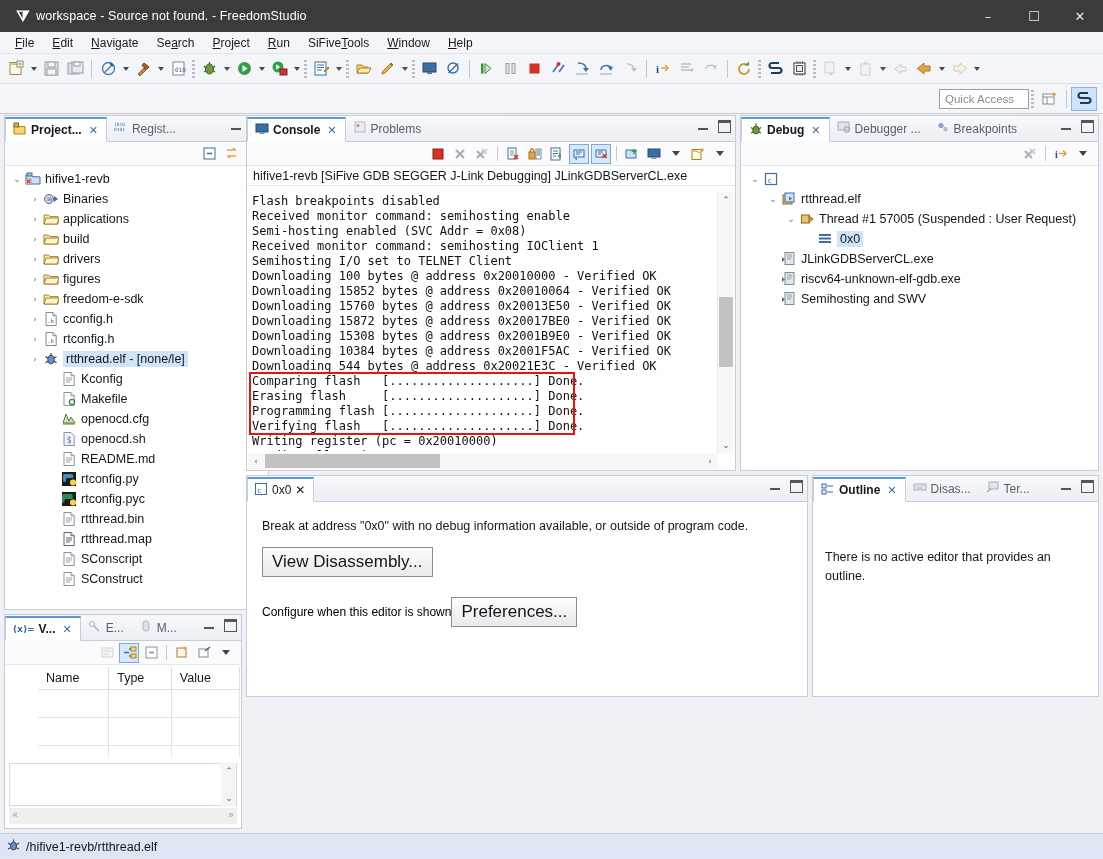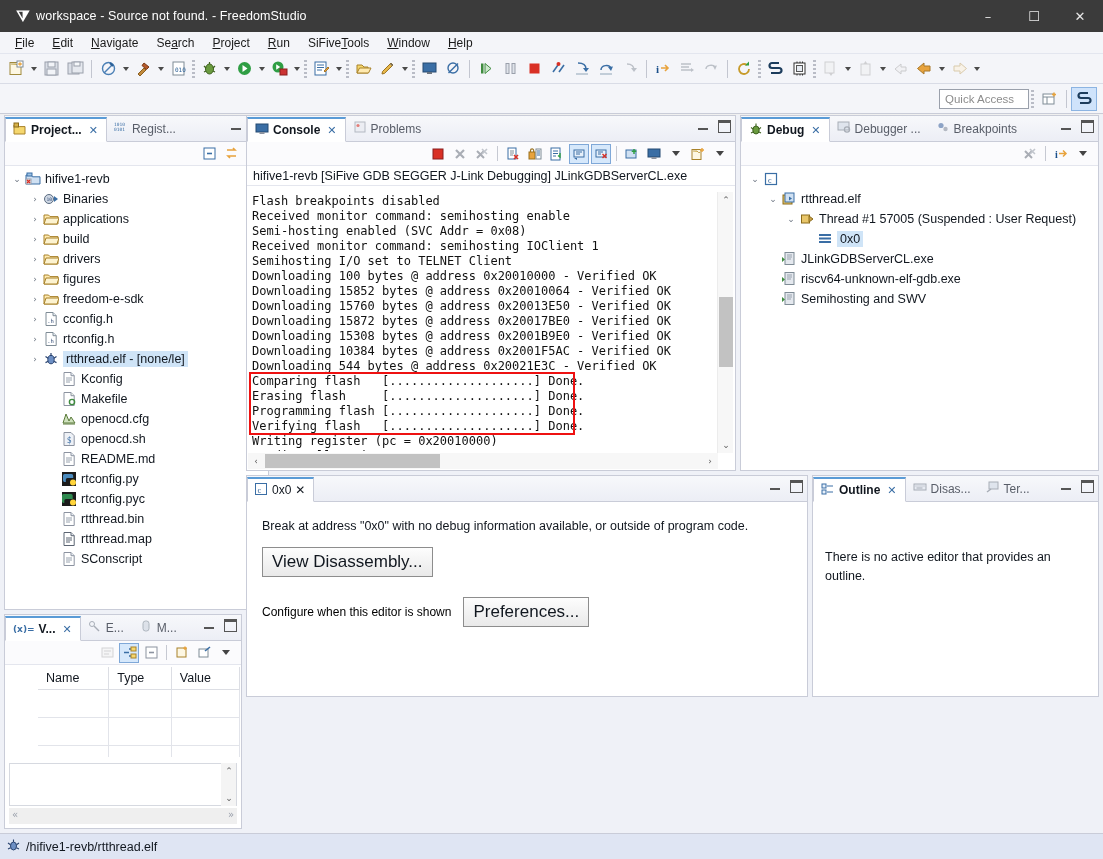--- a/index.html
+++ b/index.html
@@ -175,21 +175,21 @@
     border-bottom:1px solid #fff; margin-bottom:-1px; height:25px;
     display:flex; align-items:center; gap:4px; padding:0 8px 0 6px;
     font-size:12px; color:#11171f; position:relative; z-index:2;
   }
   #editor-body { position:absolute; left:1px; top:27px; right:1px; bottom:1px; background:#fff; padding:16px 14px; }
   #editor-body p { margin: 0 0 14px 0; font-size: 12.5px; color:#11171f; }
   .swt-btn {
     display:inline-block; border:1px solid #8d8d8d; background: linear-gradient(to bottom,#fdfdfd,#e9e9e9);
     padding: 4px 9px; font-size: 17px; color:#11171f; cursor:default;
   }
-  .inline-row { display:flex; align-items:center; gap:12px; }
+  .inline-row { display:flex; align-items:center; }
 
   
   .vtable { width:100%; border-collapse: collapse; font-size:12.5px; }
   .vtable th {
     text-align:left; font-weight: normal; color:#11171f; padding:4px 8px;
     border-right:1px solid #dcdee4; border-bottom:1px solid #dcdee4; background:#fff;
   }
   .vtable td { height:28px; border-right:1px solid #e2e4ea; border-bottom:1px solid #e2e4ea; }
 
   
@@ -714,20 +714,31 @@
         <div class="trow" style="padding-left: 40px;">
           <span class="twist"></span>
           <span class="ticon">
             <svg width="16" height="16" viewBox="0 0 16 16">
               <path d="M3 1.5h7l3.2 3.2V14.5H3z" fill="#fff" stroke="#8c93a0"></path>
               <path d="M10 1.5v3.2h3.2" fill="#e8edf4" stroke="#8c93a0"></path>
               <path d="M5 7h6M5 9h6M5 11h4" stroke="#98a2ae"></path>
             </svg>
           </span>
           <span class="tlabel">SConscript</span>
+        </div>
+        <div class="trow" style="padding-left: 40px;">
+          <span class="twist"></span>
+          <span class="ticon">
+            <svg width="16" height="16" viewBox="0 0 16 16">
+              <path d="M3 1.5h7l3.2 3.2V14.5H3z" fill="#fff" stroke="#8c93a0"></path>
+              <path d="M10 1.5v3.2h3.2" fill="#e8edf4" stroke="#8c93a0"></path>
+              <path d="M5 7h6M5 9h6M5 11h4" stroke="#98a2ae"></path>
+            </svg>
+          </span>
+          <span class="tlabel">SConstruct</span>
         </div>
       </div>
   </div>
 
   <div class="part" id="variables-part" style="left:4px; top:499px; width:238px; height:215px;">
     <div class="part-tabs">
       <div class="vtab active">
         <span style="font-size:9px;color:#3a6ea5;font-family:'DejaVu Sans',sans-serif;">(x)=</span>
         <span>V...</span>
         <span class="closex">✕</span>

